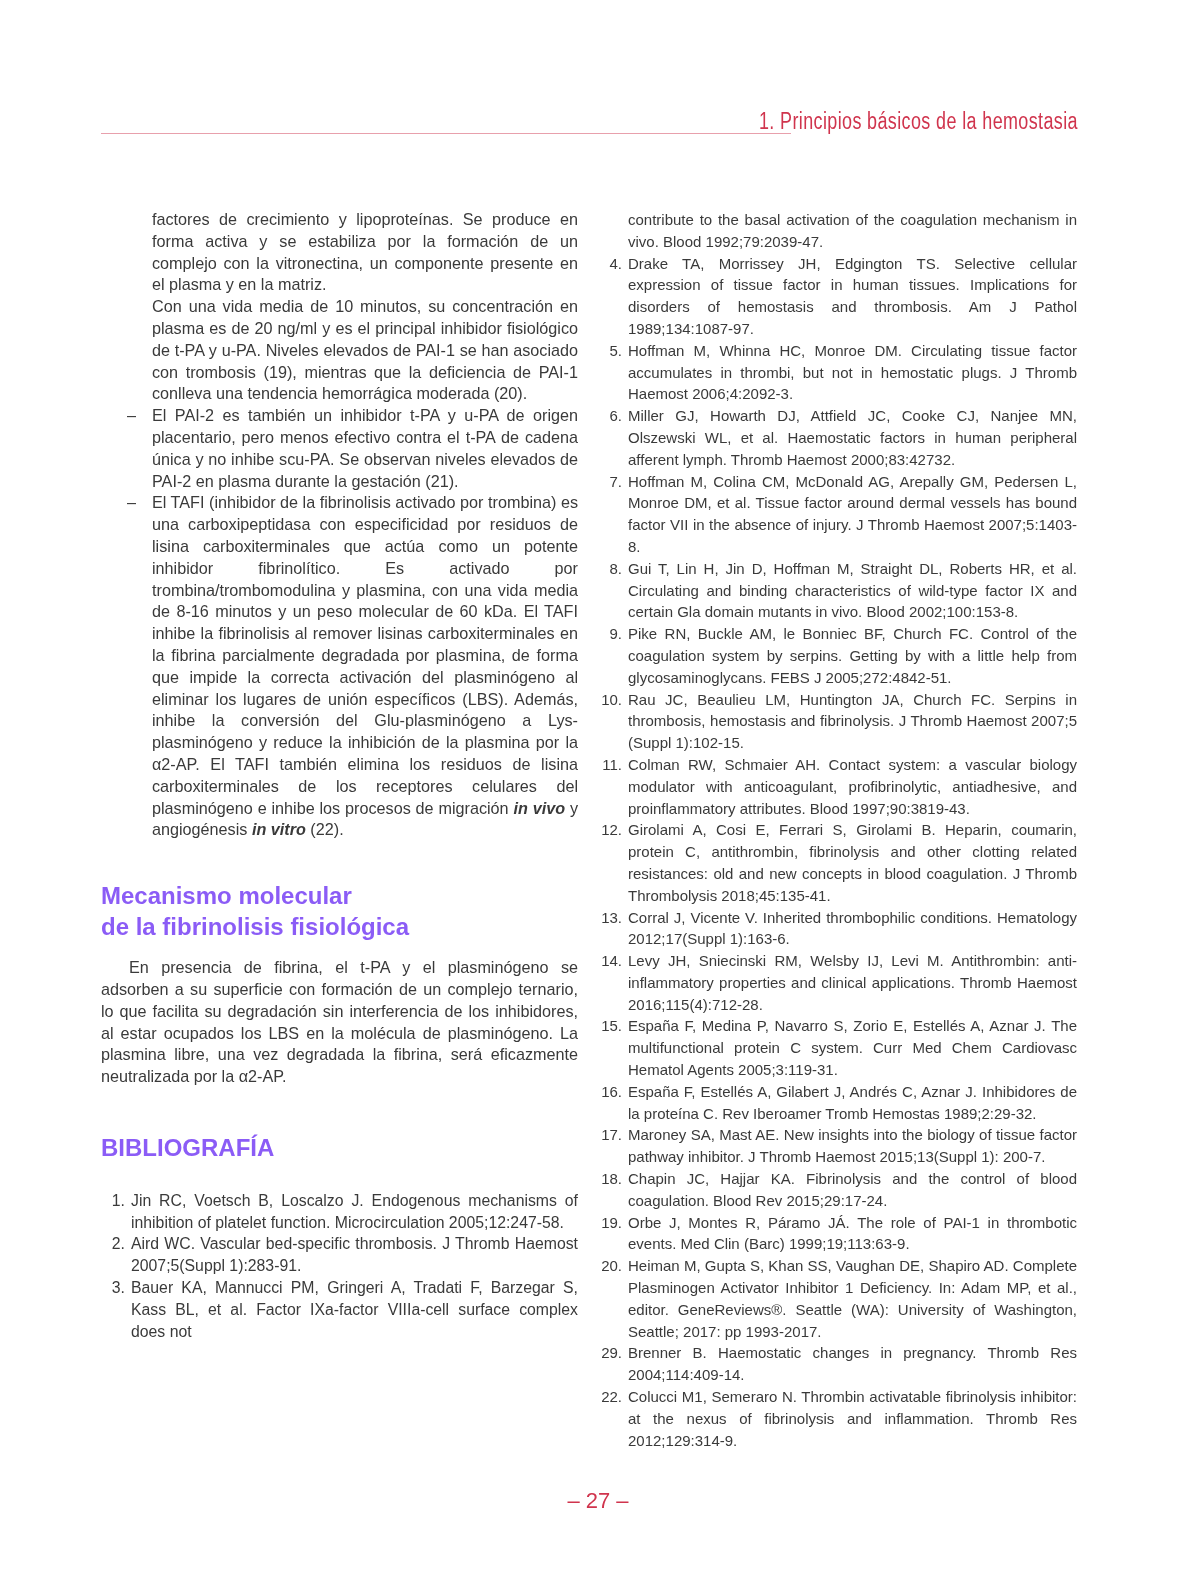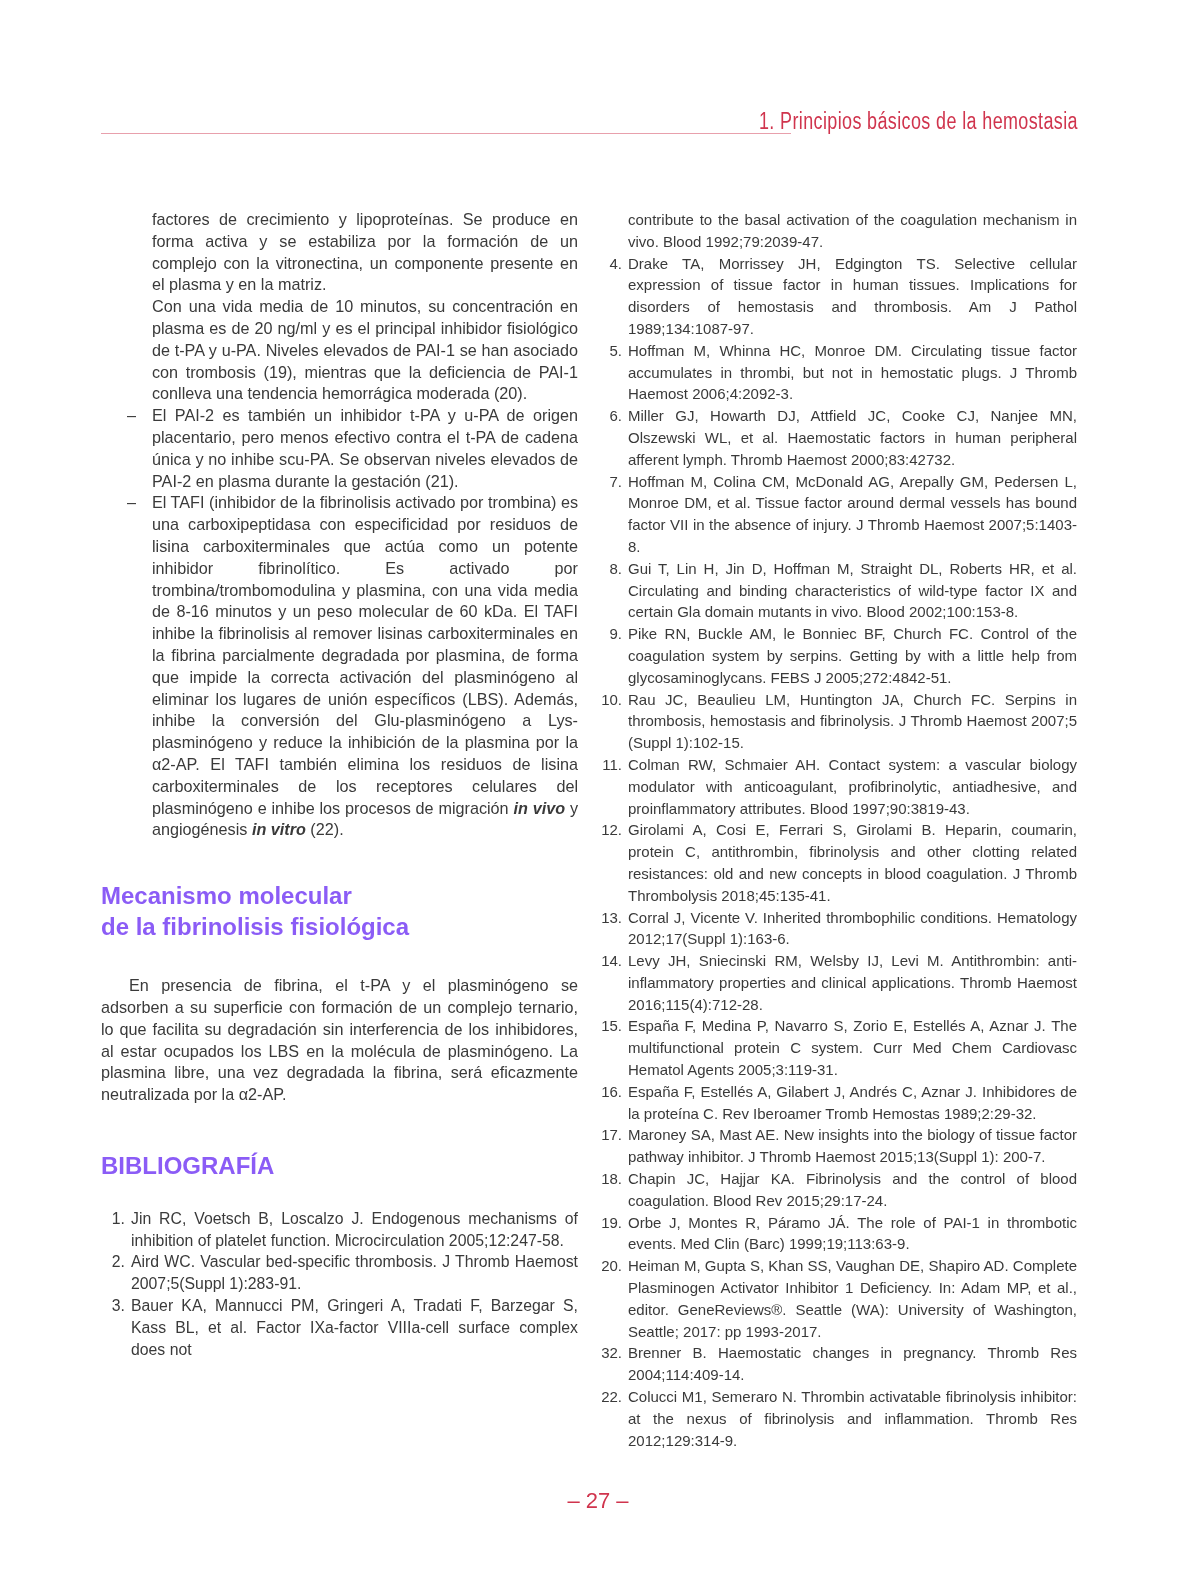--- a/index.html
+++ b/index.html
@@ -10,21 +10,21 @@
                   font-size: 23px; color: #d0344d; letter-spacing: 0.5px; transform: scaleX(0.78); transform-origin: right center; white-space: nowrap; }
   .col { position: absolute; font-size: 16.2px; line-height: 21.8px; text-align: justify; }
   .col-left { left: 101px; top: 209px; width: 477px; }
   .col-right { left: 598px; top: 209px; width: 479px; }
   .indent-block { padding-left: 51px; }
   p { margin: 0; }
   .dash-item { position: relative; padding-left: 51px; margin: 0; }
   .dash-item .dash { position: absolute; left: 26px; top: 0; }
   .section-title { color: #8b5cf6; font-weight: bold; font-size: 24px; line-height: 31px; margin: 0; }
   .sec-mech { margin-top: 39px; }
-  .body-par { text-indent: 28px; margin-top: 33px; }
+  .body-par { text-indent: 28px; margin-top: 15px; }
   .biblio-title { margin-top: 44px; }
   .ref-list { list-style: none; padding: 0; margin: 0; }
   .ref { position: relative; padding-left: 30px; }
   .ref .num { position: absolute; left: 0; top: 0; width: 24px; text-align: right; }
   .col-left .ref-list { margin-top: 27px; font-size: 15.8px; }
   .col-right .ref-list { font-size: 15px; }
   .page-num { position: absolute; left: 0; width: 1196px; top: 1488px; text-align: center; color: #d0344d;
               font-size: 22px; font-family: "Liberation Sans Narrow", "Liberation Sans", sans-serif; }
   i { font-style: italic; font-weight: bold; }
 </style>
@@ -78,18 +78,18 @@
     <li class="ref"><span class="num">11.</span><span>Colman RW, Schmaier AH. Contact system: a vascular biology modulator with anticoagulant, profibrinolytic, antiadhesive, and proinflammatory attributes. Blood 1997;90:3819-43.</span></li>
     <li class="ref"><span class="num">12.</span><span>Girolami A, Cosi E, Ferrari S, Girolami B. Heparin, coumarin, protein C, antithrombin, fibrinolysis and other clotting related resistances: old and new concepts in blood coagulation. J Thromb Thrombolysis 2018;45:135-41.</span></li>
     <li class="ref"><span class="num">13.</span><span>Corral J, Vicente V. Inherited thrombophilic conditions. Hematology 2012;17(Suppl 1):163-6.</span></li>
     <li class="ref"><span class="num">14.</span><span>Levy JH, Sniecinski RM, Welsby IJ, Levi M. Antithrombin: anti-inflammatory properties and clinical applications. Thromb Haemost 2016;115(4):712-28.</span></li>
     <li class="ref"><span class="num">15.</span><span>España F, Medina P, Navarro S, Zorio E, Estellés A, Aznar J. The multifunctional protein C system. Curr Med Chem Cardiovasc Hematol Agents 2005;3:119-31.</span></li>
     <li class="ref"><span class="num">16.</span><span>España F, Estellés A, Gilabert J, Andrés C, Aznar J. Inhibidores de la proteína C. Rev Iberoamer Tromb Hemostas 1989;2:29-32.</span></li>
     <li class="ref"><span class="num">17.</span><span>Maroney SA, Mast AE. New insights into the biology of tissue factor pathway inhibitor. J Thromb Haemost 2015;13(Suppl 1): 200-7.</span></li>
     <li class="ref"><span class="num">18.</span><span>Chapin JC, Hajjar KA. Fibrinolysis and the control of blood coagulation. Blood Rev 2015;29:17-24.</span></li>
     <li class="ref"><span class="num">19.</span><span>Orbe J, Montes R, Páramo JÁ. The role of PAI-1 in thrombotic events. Med Clin (Barc) 1999;19;113:63-9.</span></li>
     <li class="ref"><span class="num">20.</span><span>Heiman M, Gupta S, Khan SS, Vaughan DE, Shapiro AD. Complete Plasminogen Activator Inhibitor 1 Deficiency. In: Adam MP, et al., editor. GeneReviews®. Seattle (WA): University of Washington, Seattle; 2017: pp 1993-2017.</span></li>
-    <li class="ref"><span class="num">32.</span><span>Brenner B. Haemostatic changes in pregnancy. Thromb Res 2004;114:409-14.</span></li>
+    <li class="ref"><span class="num">29.</span><span>Brenner B. Haemostatic changes in pregnancy. Thromb Res 2004;114:409-14.</span></li>
     <li class="ref"><span class="num">22.</span><span>Colucci M1, Semeraro N. Thrombin activatable fibrinolysis inhibitor: at the nexus of fibrinolysis and inflammation. Thromb Res 2012;129:314-9.</span></li>
   </ol>
 </div>
 
 <div class="page-num">– 27 –</div>
 
 </body></html>

